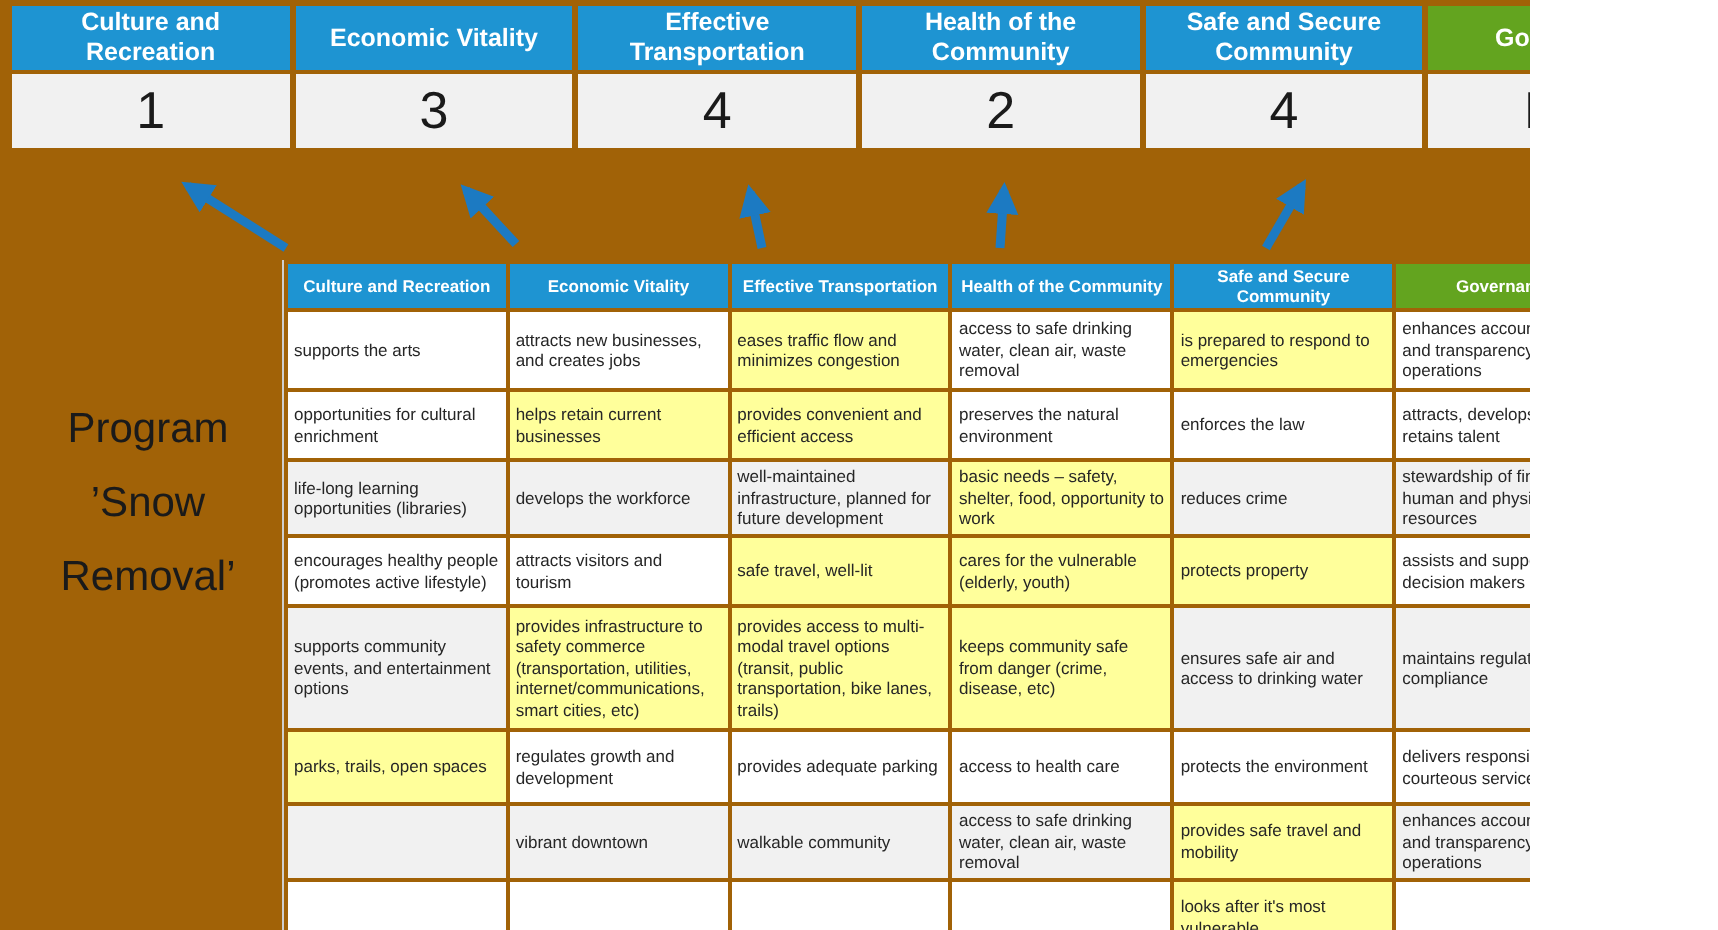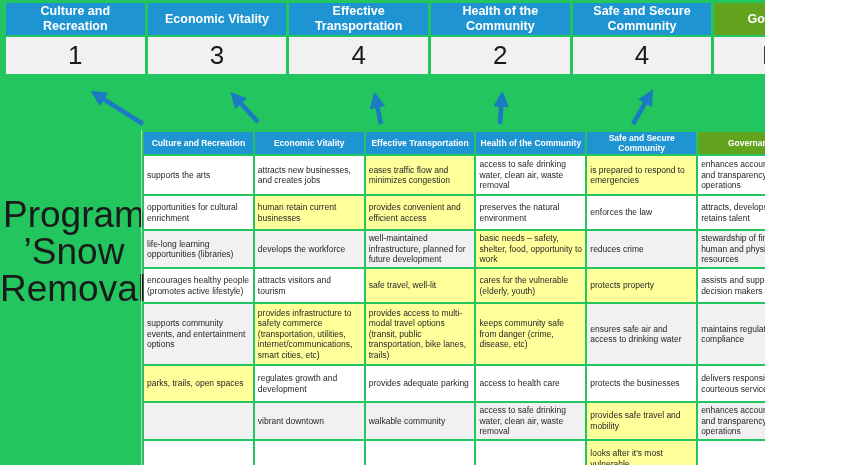--- a/index.html
+++ b/index.html
@@ -1,35 +1,35 @@
 <!DOCTYPE html>
 <html style="--blue: #1E94D2; --green: #63A41F; --yellow: #FFFF9B; --gray: #F1F1F1; --arrow: #1C7AC2;"><head>
 <meta charset="utf-8">
 <style>
   :root{
     --blue:#1E94D2; --green:#63A41F; --yellow:#FFFF9B;
     --gray:#F1F1F1; --arrow:#1C7AC2;
   }
   *{margin:0;padding:0;box-sizing:border-box;}
   body{font-family:"Liberation Sans","DejaVu Sans",sans-serif;background:#ffffff;}
-  .stage{position:relative;width:765px;height:465px;background:#22c55e;overflow:hidden;}
+  .stage{position:relative;width:765px;height:465px;background:#a16207;overflow:hidden;}
 
   
   .summary{position:absolute;top:1px;left:3px;width:853px;border-collapse:separate;border-spacing:3px 2px;table-layout:fixed;}
   .summary th{background:var(--blue);color:#ffffff;font-weight:bold;font-size:12.5px;line-height:15px;height:32px;text-align:center;vertical-align:middle;padding:1px 8px;}
   .summary th.green{background:var(--green);}
   .summary td{background:var(--gray);color:#1a1a1a;font-size:26px;font-weight:400;height:37px;text-align:center;vertical-align:middle;}
 
   
   .arrows{position:absolute;left:0;top:80px;width:859px;height:50px;}
   .arrows line{stroke:var(--arrow);stroke-width:4.5;}
   .arrows marker path{fill:var(--arrow);}
 
   
-  .program-label{position:absolute;left:0;top:196px;width:148px;text-align:center;color:#1a1a1a;font-size:37px;line-height:37px;}
+  .program-label{position:absolute;left:0;top:196px;width:148px;text-align:center;color:#1a1a1a;font-size:21px;line-height:37px;}
 
   
   .matrix{position:absolute;left:141px;top:130px;width:668px;border-collapse:separate;border-spacing:2px;table-layout:fixed;border-left:1px solid #CFCFCF;}
   .matrix th{background:var(--blue);color:#ffffff;font-weight:bold;font-size:8.5px;line-height:10px;height:20px;text-align:center;vertical-align:middle;padding:1px 2px;}
   .matrix th.green{background:var(--green);}
   .matrix td{background:#ffffff;color:#262626;font-size:8.5px;line-height:10.5px;vertical-align:middle;text-align:left;padding:2px 3px;}
   .matrix tr.band td{background:var(--gray);}
   .matrix td.hl{background:var(--yellow) !important;}
   .matrix tbody tr:nth-child(1){height:38px;}
   .matrix tbody tr:nth-child(2){height:33px;margin-top:32px;}
@@ -100,21 +100,21 @@
       <tr>
         <td>supports the arts</td>
         <td>attracts new businesses, and creates jobs</td>
         <td class="hl">eases traffic flow and minimizes congestion</td>
         <td>access to safe drinking water, clean air, waste removal</td>
         <td class="hl">is prepared to respond to emergencies</td>
         <td>enhances accountability and transparency in operations</td>
       </tr>
       <tr>
         <td>opportunities for cultural enrichment</td>
-        <td class="hl">human retain current businesses</td>
+        <td class="hl">helps retain current businesses</td>
         <td class="hl">provides convenient and efficient access</td>
         <td>preserves the natural environment</td>
         <td>enforces the law</td>
         <td>attracts, develops and retains talent</td>
       </tr>
       <tr class="band">
         <td>life-long learning opportunities (libraries)</td>
         <td>develops the workforce</td>
         <td>well-maintained infrastructure, planned for future development</td>
         <td class="hl">basic needs – safety, shelter, food, opportunity to work</td>
@@ -135,21 +135,21 @@
         <td class="hl">provides access to multi-modal travel options (transit, public transportation, bike lanes, trails)</td>
         <td class="hl">keeps community safe from danger (crime, disease, etc)</td>
         <td>ensures safe air and access to drinking water</td>
         <td>maintains regulatory compliance</td>
       </tr>
       <tr>
         <td class="hl">parks, trails, open spaces</td>
         <td>regulates growth and development</td>
         <td>provides adequate parking</td>
         <td>access to health care</td>
-        <td>protects the businesses</td>
+        <td>protects the environment</td>
         <td>delivers responsible and courteous service</td>
       </tr>
       <tr class="band">
         <td></td>
         <td>vibrant downtown</td>
         <td>walkable community</td>
         <td>access to safe drinking water, clean air, waste removal</td>
         <td class="hl">provides safe travel and mobility</td>
         <td>enhances accountability and transparency in operations</td>
       </tr>

